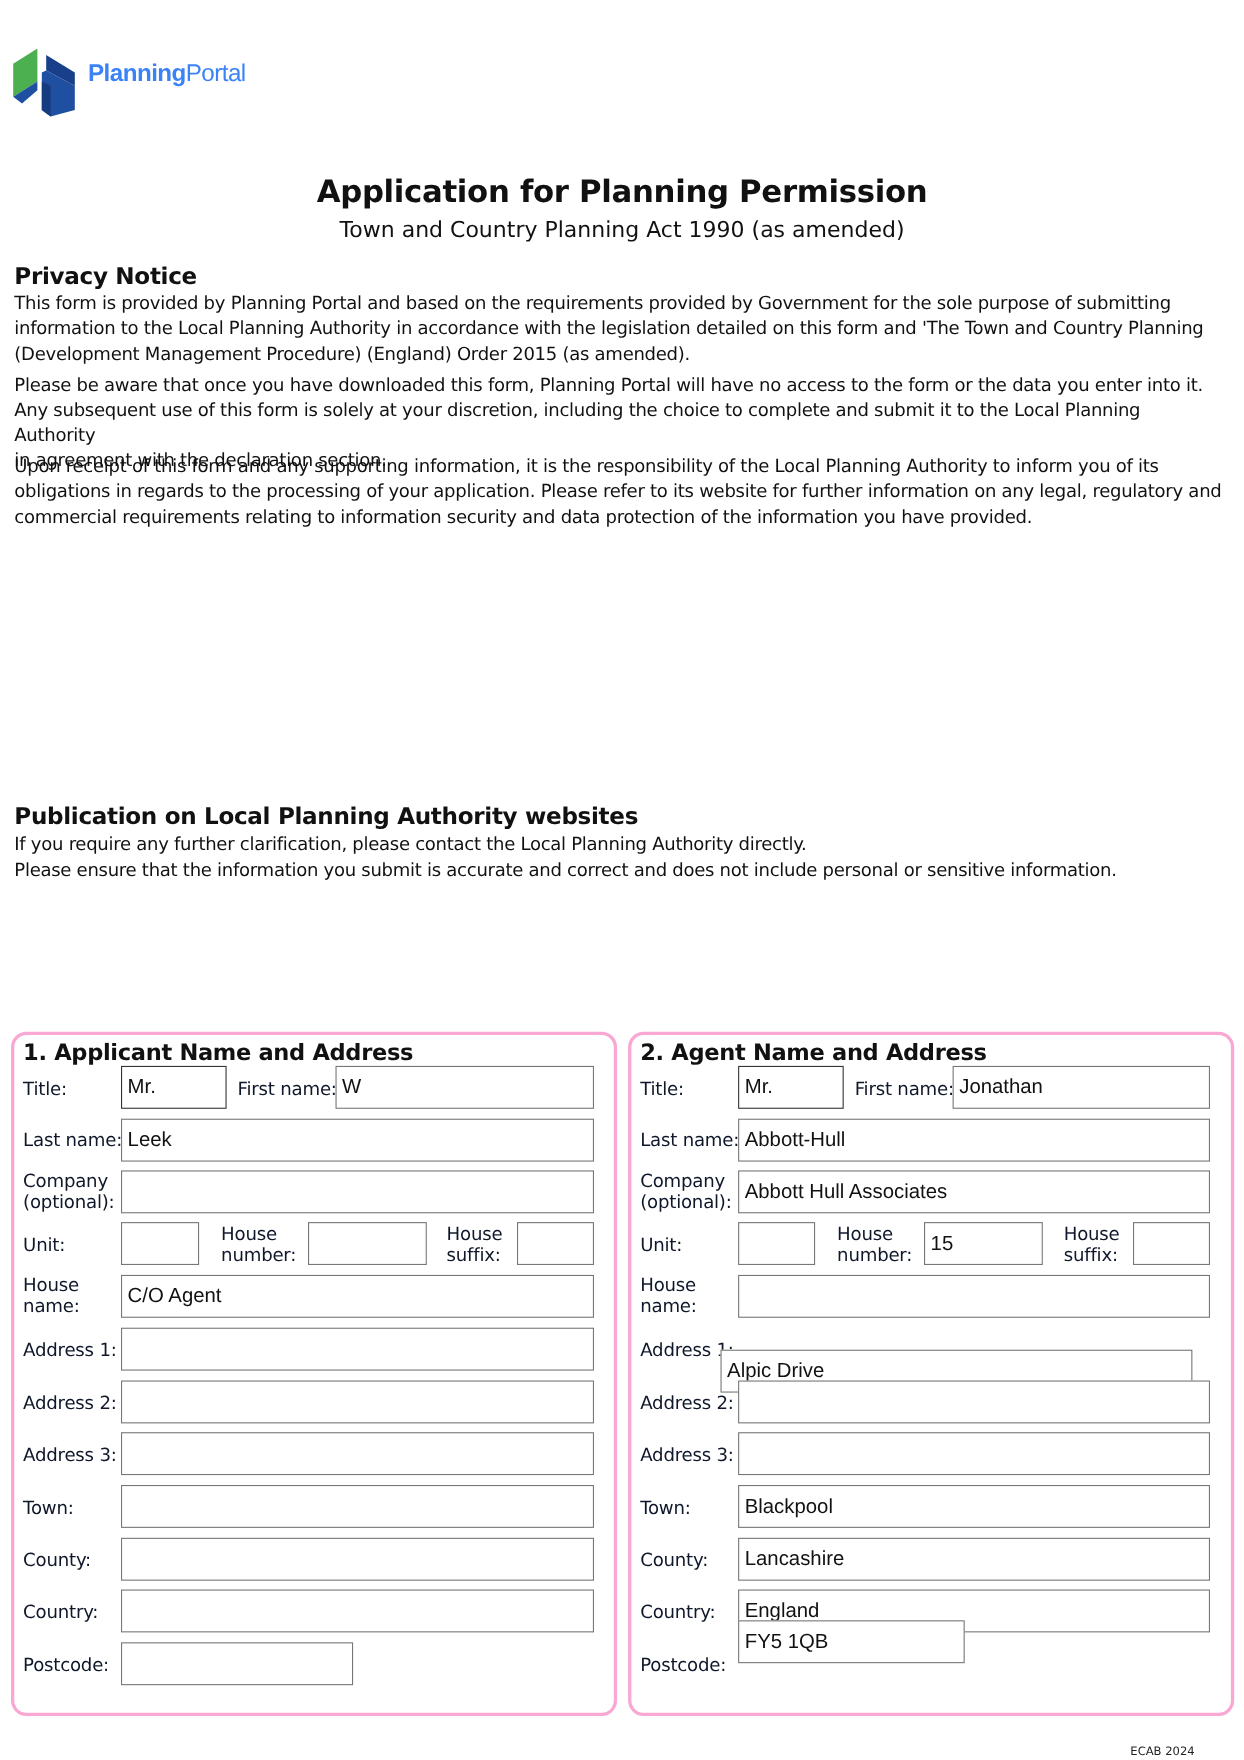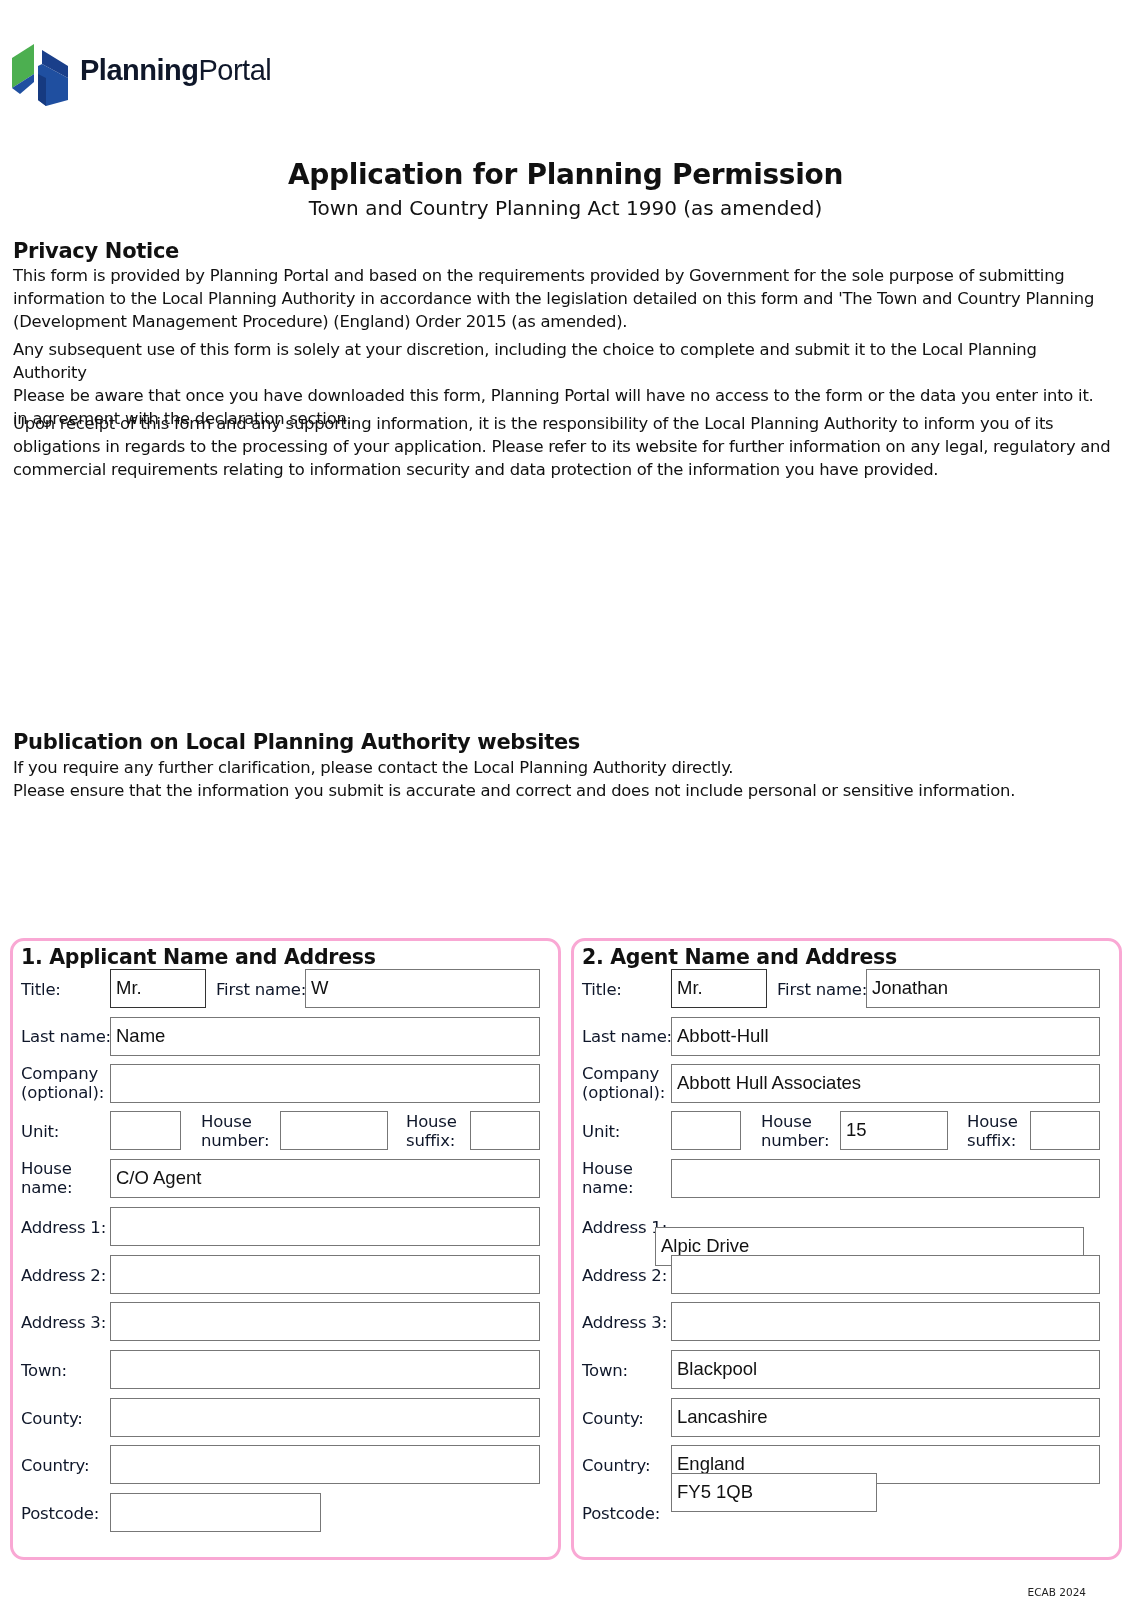--- a/index.html
+++ b/index.html
@@ -7,22 +7,22 @@
       width: 1131px; height: 1600px; position: relative; overflow: hidden;
       font-family: "DejaVu Sans", "Liberation Sans", sans-serif;
       color: #111111;
     }
     .abs { position: absolute; }
     
     .logo { left: 10px; top: 38px; width: 290px; height: 70px; }
     .logo svg { position: absolute; left: 0; top: 0; }
     .logo-text {
       position: absolute; left: 70px; top: 16px;
-      font-family: "Liberation Sans", sans-serif; font-size: 29px; letter-spacing: -0.5px;
-      color: #0f172a; white-space: nowrap;
+      font-family: "Liberation Sans", sans-serif; font-size: 22px; letter-spacing: -0.5px;
+      color: #3b82f6; white-space: nowrap;
     }
     .logo-text .bold { font-weight: bold; }
     .logo-text .light { font-weight: normal; }
 
     
     .title {
       left: 0; width: 1131px; top: 158px; text-align: center;
       font-size: 28px; font-weight: bold; letter-spacing: -0.3px;
     }
     .subtitle {
@@ -79,22 +79,22 @@
 <div class="abs title">Application for Planning Permission</div>
 <div class="abs subtitle">Town and Country Planning Act 1990 (as amended)</div>
 
 <div class="abs section-heading" style="top:239px;">Privacy Notice</div>
 <div class="abs para" style="top:264px;">
   <div>This form is provided by Planning Portal and based on the requirements provided by Government for the sole purpose of submitting</div>
   <div>information to the Local Planning Authority in accordance with the legislation detailed on this form and 'The Town and Country Planning</div>
   <div>(Development Management Procedure) (England) Order 2015 (as amended).</div>
 </div>
 <div class="abs para" style="top:338px;">
+  <div>Please be aware that once you have downloaded this form, Planning Portal will have no access to the form or the data you  enter into it.</div>
   <div>Any subsequent use of this form is solely at your discretion, including the choice to complete and submit it to the Local Planning Authority</div>
-  <div>Please be aware that once you have downloaded this form, Planning Portal will have no access to the form or the data you  enter into it.</div>
   <div>in agreement with the declaration section.</div>
 </div>
 <div class="abs para" style="top:412px;">
   <div>Upon receipt of this form and any supporting  information, it is the responsibility of the Local Planning Authority to inform you of its</div>
   <div>obligations in regards to the processing of your application. Please refer to its website for further information on any legal, regulatory and</div>
   <div>commercial requirements relating to information security and data protection of the information you have provided.</div>
 </div>
 
 <div class="abs section-heading" style="top:730px;">Publication on Local Planning Authority websites</div>
 <div class="abs para" style="top:756px;">
@@ -104,21 +104,21 @@
 
 <div class="abs panel panel-left">
   <div class="panel-title">1.  Applicant Name and Address</div>
 
   <div class="lbl" style="left:8px; top:39px;">Title:</div>
   <div class="fld dark" style="left:97px; top:28px; width:96px;">Mr.</div>
   <div class="lbl" style="left:203px; top:39px;">First name:</div>
   <div class="fld" style="left:292px; top:28px; width:235px;">W</div>
 
   <div class="lbl" style="left:8px; top:86px;">Last name:</div>
-  <div class="fld" style="left:97px; top:76px; width:430px;">Name</div>
+  <div class="fld" style="left:97px; top:76px; width:430px;">Leek</div>
 
   <div class="lbl" style="left:8px; top:123px;">
     <div>Company</div>
     <div>(optional):</div>
   </div>
   <div class="fld" style="left:97px; top:123px; width:430px;"></div>
 
   <div class="lbl" style="left:8px; top:181px;">Unit:</div>
   <div class="fld" style="left:97px; top:170px; width:71px;"></div>
   <div class="lbl" style="left:188px; top:171px;">

